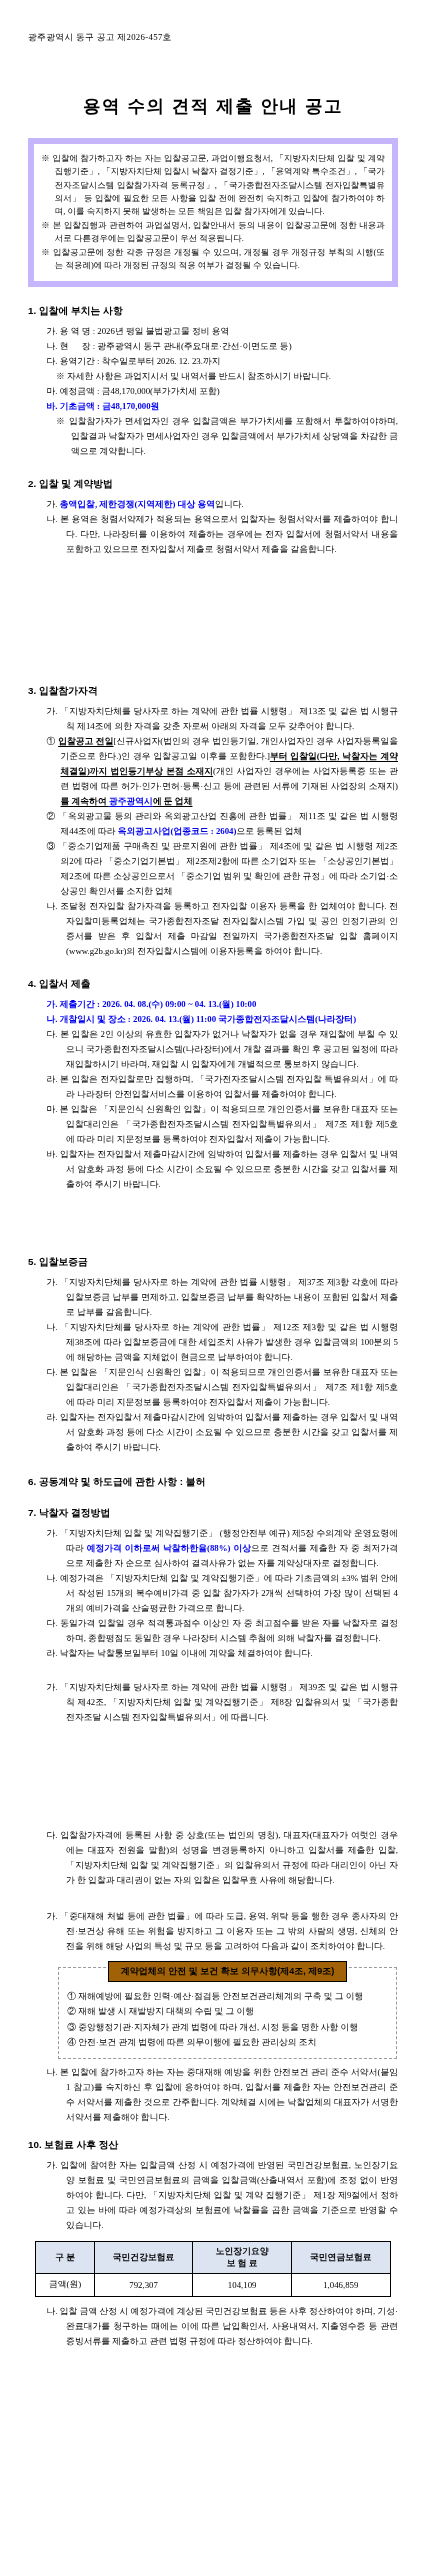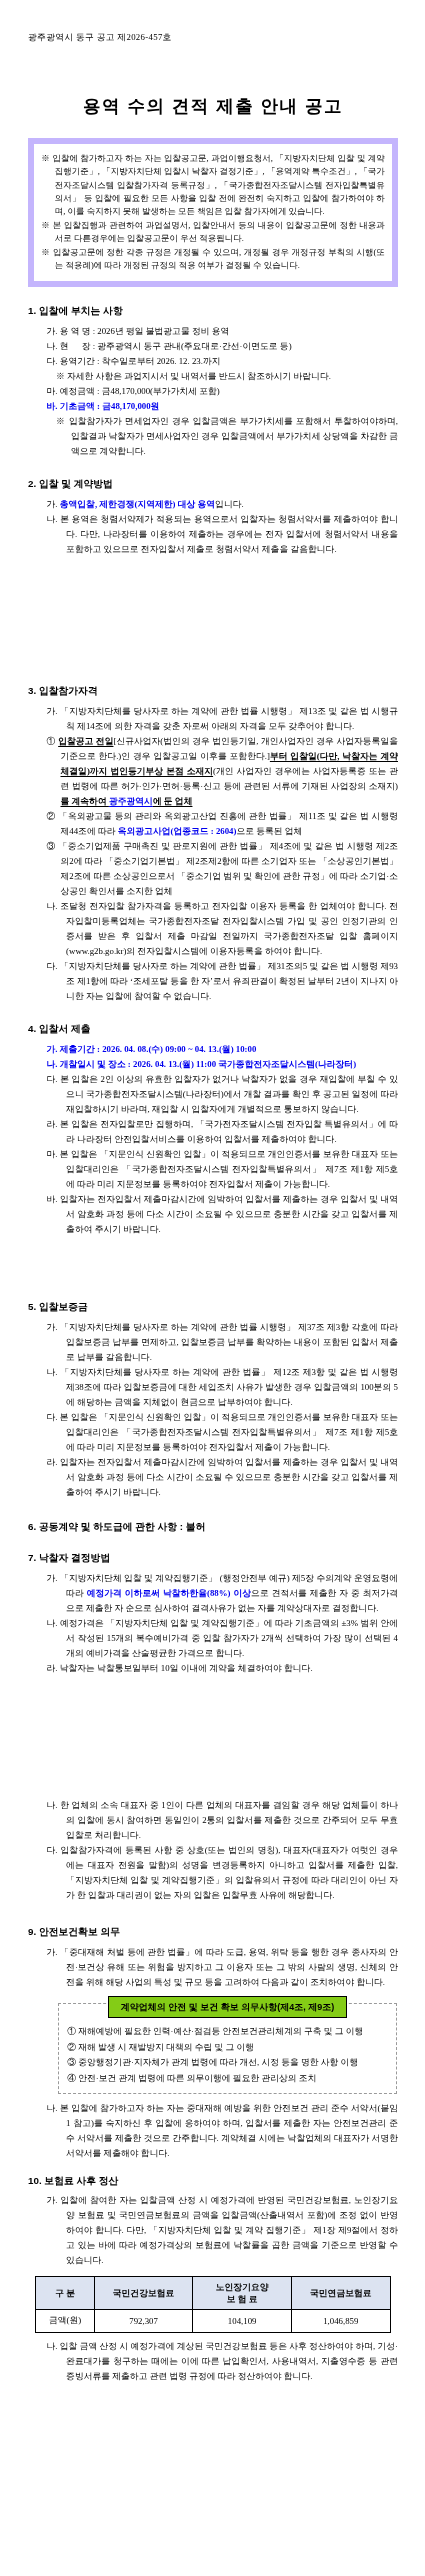--- a/index.html
+++ b/index.html
@@ -36,21 +36,21 @@
   .ind-num{margin-left:18.5px; padding-left:14px; text-indent:-14px;}
   .ind-sub{margin-left:28px; padding-left:15px; text-indent:-15px;}
   .seg-bu{font-weight:bold; text-decoration:underline; text-underline-offset:2.1px;}
   .seg-blue{color:var(--accent-blue,#0000ee); font-weight:bold;}
   .seg-bluebu{color:var(--accent-blue,#0000ee); font-weight:bold; text-decoration:underline; text-underline-offset:2.1px;}
   
   .obl-box{
     border:0.5px dashed #9a9a9a; margin:13.4px 1px 6.2px 30px; padding:0 8.2px 7.2px 8.2px;
   }
   .obl-title{
-    border:1px solid #000; background:#84cc16; font-weight:bold;
+    border:1px solid #000; background:#a16207; font-weight:bold;
     font-family:"Liberation Sans","DejaVu Sans",sans-serif;
     text-align:center; font-size:9px; line-height:12.4px;
     width:72%; margin:-7.7px auto 6.2px auto; padding:3.6px 3.1px;
   }
   .obl-item{font-size:8.8px; line-height:15.5px; padding-left:14px; text-indent:-14px;}
   
   .ins-table{
     border-collapse:collapse; width:96%; margin:8.2px auto 6.2px auto;
     border:1px solid #000; table-layout:fixed;
   }
@@ -97,21 +97,20 @@
       <div class="para ind-ga"><span>가. </span><span class="seg-blue">총액입찰, 제한경쟁(지역제한) 대상 용역</span><span>입니다.</span></div>
       <div class="para ind-ga"><span>나. 본 용역은 청렴서약제가 적용되는 용역으로서 입찰자는 청렴서약서를 제출하여야 합니다. 다만, 나라장터를 이용하여 제출하는 경우에는 전자 입찰서에 청렴서약서 내용을 포함하고 있으므로 전자입찰서 제출로 청렴서약서 제출을 갈음합니다.</span></div>
     </div>
     <div class="section" style="margin-top: 126px;">
       <div class="sec-heading">3. 입찰참가자격</div>
       <div class="para ind-ga"><span>가. 「지방자치단체를 당사자로 하는 계약에 관한 법률 시행령」 제13조 및 같은 법 시행규칙 제14조에 의한 자격을 갖춘 자로써 아래의 자격을 모두 갖추어야 합니다.</span></div>
       <div class="para ind-num"><span>① </span><span class="seg-bu">입찰공고 전일</span><span>[신규사업자(법인의 경우 법인등기일, 개인사업자인 경우 사업자등록일을 기준으로 한다.)인 경우 입찰공고일 이후를 포함한다.]</span><span class="seg-bu">부터 입찰일(다만, 낙찰자는 계약체결일)까지 법인등기부상 본점 소재지</span><span>(개인 사업자인 경우에는 사업자등록증 또는 관련 법령에 따른 허가·인가·면허·등록·신고 등에 관련된 서류에 기재된 사업장의 소재지)</span><span class="seg-bu">를 계속하여 </span><span class="seg-bluebu">광주광역시</span><span class="seg-bu">에 둔 업체</span></div>
       <div class="para ind-num"><span>② 「옥외광고물 등의 관리와 옥외광고산업 진흥에 관한 법률」 제11조 및 같은 법 시행령 제44조에 따라 </span><span class="seg-blue">옥외광고사업(업종코드 : 2604)</span><span>으로 등록된 업체</span></div>
       <div class="para ind-num"><span>③ 「중소기업제품 구매촉진 및 판로지원에 관한 법률」 제4조에 및 같은 법 시행령 제2조의2에 따라 「중소기업기본법」 제2조제2항에 따른 소기업자 또는 「소상공인기본법」 제2조에 따른 소상공인으로서 「중소기업 범위 및 확인에 관한 규정」에 따라 소기업·소상공인 확인서를 소지한 업체</span></div>
       <div class="para ind-ga"><span>나. 조달청 전자입찰 참가자격을 등록하고 전자입찰 이용자 등록을 한 업체여야 합니다. 전자입찰미등록업체는 국가종합전자조달 전자입찰시스템 가입 및 공인 인정기관의 인증서를 받은 후 입찰서 제출 마감일 전일까지 국가종합전자조달 입찰 홈페이지(www.g2b.go.kr)의 전자입찰시스템에 이용자등록을 하여야 합니다.</span></div>
-      <div class="para ind-ga"><span>다. 「지방자치단체를 당사자로 하는 계약에 관한 법률」 제31조의5 및 같은 법 시행령 제93조 제1항에 따라 ‘조세포탈 등을 한 자’로서 유죄판결이 확정된 날부터 2년이 지나지 아니한 자는 입찰에 참여할 수 없습니다.</span></div>
     </div>
     <div class="section" style="margin-top: 17.5px;">
       <div class="sec-heading">4. 입찰서 제출</div>
       <div class="para ind-ga"><span class="seg-blue">가. 제출기간 : 2026. 04. 08.(수) 09:00 ~ 04. 13.(월) 10:00</span></div>
       <div class="para ind-ga"><span class="seg-blue">나. 개찰일시 및 장소 : 2026. 04. 13.(월) 11:00 국가종합전자조달시스템(나라장터)</span></div>
       <div class="para ind-ga"><span>다. 본 입찰은 2인 이상의 유효한 입찰자가 없거나 낙찰자가 없을 경우 재입찰에 부칠 수 있으니 국가종합전자조달시스템(나라장터)에서 개찰 결과를 확인 후 공고된 일정에 따라 재입찰하시기 바라며, 재입찰 시 입찰자에게 개별적으로 통보하지 않습니다.</span></div>
       <div class="para ind-ga"><span>라. 본 입찰은 전자입찰로만 집행하며, 「국가전자조달시스템 전자입찰 특별유의서」에 따라 나라장터 안전입찰서비스를 이용하여 입찰서를 제출하여야 합니다.</span></div>
       <div class="para ind-ga"><span>마. 본 입찰은 「지문인식 신원확인 입찰」이 적용되므로 개인인증서를 보유한 대표자 또는 입찰대리인은 「국가종합전자조달시스템 전자입찰특별유의서」 제7조 제1항 제5호에 따라 미리 지문정보를 등록하여야 전자입찰서 제출이 가능합니다.</span></div>
       <div class="para ind-ga"><span>바. 입찰자는 전자입찰서 제출마감시간에 임박하여 입찰서를 제출하는 경우 입찰서 및 내역서 암호화 과정 등에 다소 시간이 소요될 수 있으므로 충분한 시간을 갖고 입찰서를 제출하여 주시기 바랍니다.</span></div>
     </div>
@@ -122,29 +121,29 @@
       <div class="para ind-ga"><span>다. 본 입찰은 「지문인식 신원확인 입찰」이 적용되므로 개인인증서를 보유한 대표자 또는 입찰대리인은 「국가종합전자조달시스템 전자입찰특별유의서」 제7조 제1항 제5호에 따라 미리 지문정보를 등록하여야 전자입찰서 제출이 가능합니다.</span></div>
       <div class="para ind-ga"><span>라. 입찰자는 전자입찰서 제출마감시간에 임박하여 입찰서를 제출하는 경우 입찰서 및 내역서 암호화 과정 등에 다소 시간이 소요될 수 있으므로 충분한 시간을 갖고 입찰서를 제출하여 주시기 바랍니다.</span></div>
     </div>
     <div class="section" style="margin-top: 19.6px;">
       <div class="sec-heading">6. 공동계약 및 하도급에 관한 사항 : 불허</div>
     </div>
     <div class="section" style="margin-top: 15.5px;">
       <div class="sec-heading">7. 낙찰자 결정방법</div>
       <div class="para ind-ga"><span>가. 「지방자치단체 입찰 및 계약집행기준」 (행정안전부 예규) 제5장 수의계약 운영요령에 따라 </span><span class="seg-blue">예정가격 이하로써 낙찰하한율(88%) 이상</span><span>으로 견적서를 제출한 자 중 최저가격으로 제출한 자 순으로 심사하여 결격사유가 없는 자를 계약상대자로 결정합니다.</span></div>
       <div class="para ind-ga"><span>나. 예정가격은 「지방자치단체 입찰 및 계약집행기준」에 따라 기초금액의 ±3% 범위 안에서 작성된 15개의 복수예비가격 중 입찰 참가자가 2개씩 선택하여 가장 많이 선택된 4개의 예비가격을 산술평균한 가격으로 합니다.</span></div>
+      <div class="para ind-ga"><span>다. 동일가격 입찰일 경우 적격통과점수 이상인 자 중 최고점수를 받은 자를 낙찰자로 결정하며, 종합평점도 동일한 경우 나라장터 시스템 추첨에 의해 낙찰자를 결정합니다.</span></div>
       <div class="para ind-ga"><span>라. 낙찰자는 낙찰통보일부터 10일 이내에 계약을 체결하여야 합니다.</span></div>
     </div>
     <div class="section" style="margin-top: 19.6px;">
+      <div class="para ind-ga"><span>가. 「지방자치단체를 당사자로 하는 계약에 관한 법률 시행령」 제39조 및 같은 법 시행규칙 제42조, 「지방자치단체 입찰 및 계약집행기준」 제8장 입찰유의서 및 「국가종합전자조달 시스템 전자입찰특별유의서」에 따릅니다.</span></div>
       <div style="height: 103px;"></div>
-      <div class="para ind-ga"><span>나. 한 업체의 소속 대표자 중 1인이 다른 업체의 대표자를 겸임할 경우 해당 업체들이 하나의 입찰에 동시 참여하면 동일인이 2통의 입찰서를 제출한 것으로 간주되어 모두 무효입찰로 처리합니다.</span></div>
       <div class="para ind-ga"><span>다. 입찰참가자격에 등록된 사항 중 상호(또는 법인의 명칭), 대표자(대표자가 여럿인 경우에는 대표자 전원을 말함)의 성명을 변경등록하지 아니하고 입찰서를 제출한 입찰, 「지방자치단체 입찰 및 계약집행기준」의 입찰유의서 규정에 따라 대리인이 아닌 자가 한 입찰과 대리권이 없는 자의 입찰은 입찰무효 사유에 해당합니다.</span></div>
     </div>
     <div class="section" style="margin-top: 20.6px;">
-      <div class="sec-heading">9. 안전보건확보 의무</div>
       <div class="para ind-ga"><span>가. 「중대재해 처벌 등에 관한 법률」에 따라 도급, 용역, 위탁 등을 행한 경우 종사자의 안전·보건상 유해 또는 위험을 방지하고 그 이용자 또는 그 밖의 사람의 생명, 신체의 안전을 위해 해당 사업의 특성 및 규모 등을 고려하여 다음과 같이 조치하여야 합니다.</span></div>
   <div class="obl-box">
     <div class="obl-title">계약업체의 안전 및 보건 확보 의무사항(제4조, 제9조)</div>
     <div>
           <div class="obl-item">① 재해예방에 필요한 인력·예산·점검등 안전보건관리체계의 구축 및 그 이행</div>
           <div class="obl-item">② 재해 발생 시 재발방지 대책의 수립 및 그 이행</div>
           <div class="obl-item">③ 중앙행정기관·지자체가 관계 법령에 따라 개선, 시정 등을 명한 사항 이행</div>
           <div class="obl-item">④ 안전·보건 관계 법령에 따른 의무이행에 필요한 관리상의 조치</div>
         </div>
   </div>

